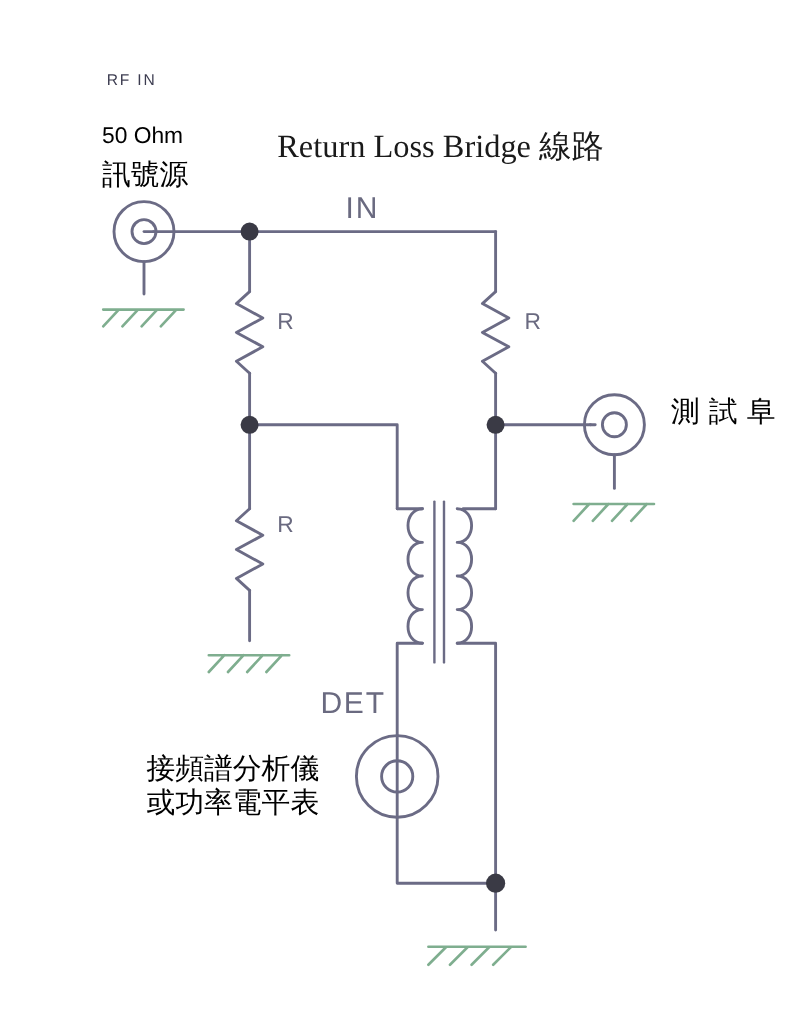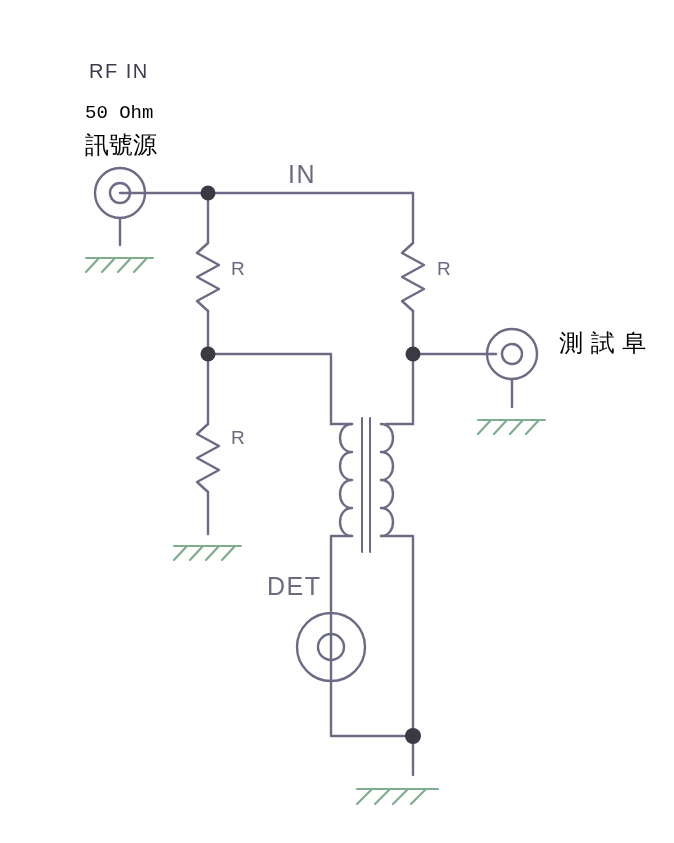--- a/index.html
+++ b/index.html
@@ -43,27 +43,27 @@
     font-family: "Liberation Sans", sans-serif;
     font-size: 19px;
     color: #6a6a80;
   }
   .lbl-cjk {
     font-family: "DejaVu Sans", sans-serif;
     font-size: 24px;
     color: #000000;
   }
   .lbl-src {
-    font-family: Liberation Mono, monospace;
+    font-family: Liberation Sans, sans-serif;
     font-size: 19px;
     color: #000000;
   }
   .lbl-rfin {
     font-family: "Liberation Sans", sans-serif;
-    font-size: 20px;
+    font-size: 13px;
     letter-spacing: 1.5px;
     color: #3c3c50;
   }
 </style>
 </head>
 <body>
 
 <div id="canvas">
 
   <svg class="schematic" viewBox="0 0 674 843">
@@ -134,25 +134,28 @@
       <path d="M 174 546 L 241 546 M 187 546 L 174 560 M 203 546 L 190 560 M 219 546 L 206 560 M 235 546 L 222 560"></path>
       <path d="M 357 789 L 438 789 M 372 789 L 357 804 M 390 789 L 375 804 M 408 789 L 393 804 M 426 789 L 411 804"></path>
     </g>
   </svg>
 
   <div class="lbl lbl-rfin" style="left:89px; top:60px;">RF IN</div>
 
   <div class="lbl lbl-src" style="left:85px; top:103px;">50 Ohm</div>
   <div class="lbl lbl-cjk" style="left:85px; top:132px;">訊號源</div>
 
+  <div class="lbl lbl-title" style="left:231px; top:107px;">Return Loss Bridge 線路</div>
 
   <div class="lbl lbl-node" style="left:288px; top:160px;">IN</div>
 
   <div class="lbl lbl-res" style="left:231px; top:258px;">R</div>
   <div class="lbl lbl-res" style="left:437px; top:258px;">R</div>
   <div class="lbl lbl-res" style="left:231px; top:427px;">R</div>
 
   <div class="lbl lbl-cjk" style="left:559px; top:330px;">測 試 阜</div>
 
   <div class="lbl lbl-node" style="left:267px; top:572px;">DET</div>
 
+  <div class="lbl lbl-cjk" style="left:122px; top:627px;">接頻譜分析儀</div>
+  <div class="lbl lbl-cjk" style="left:122px; top:656px;">或功率電平表</div>
 
 </div>
 
 </body></html>

